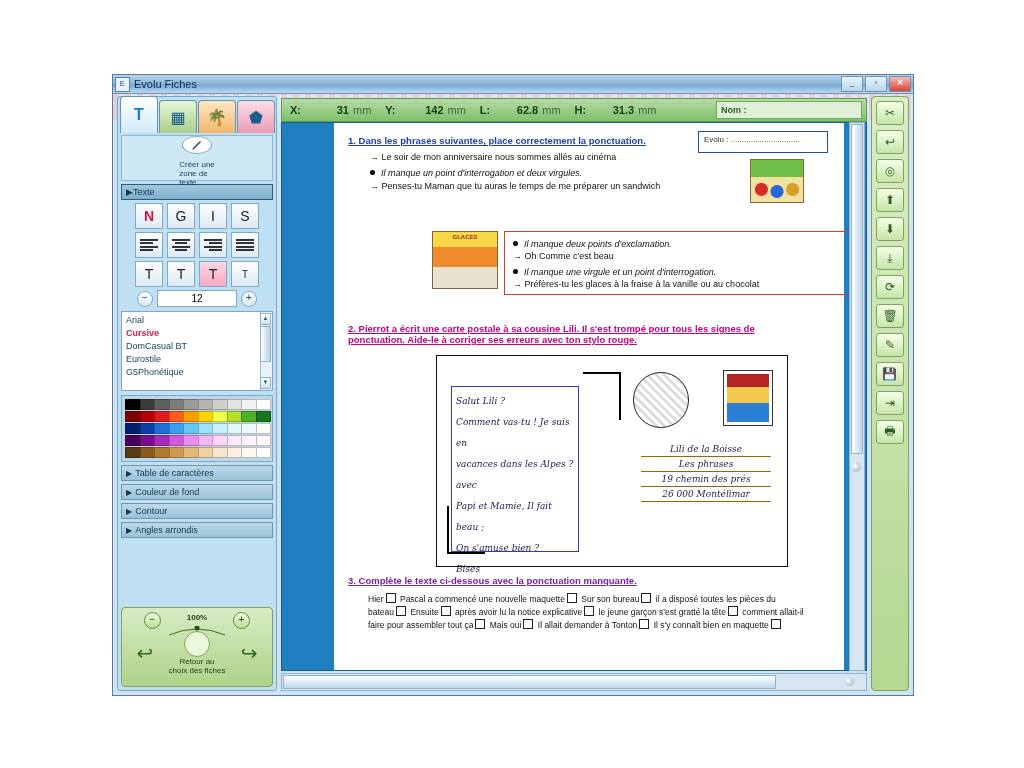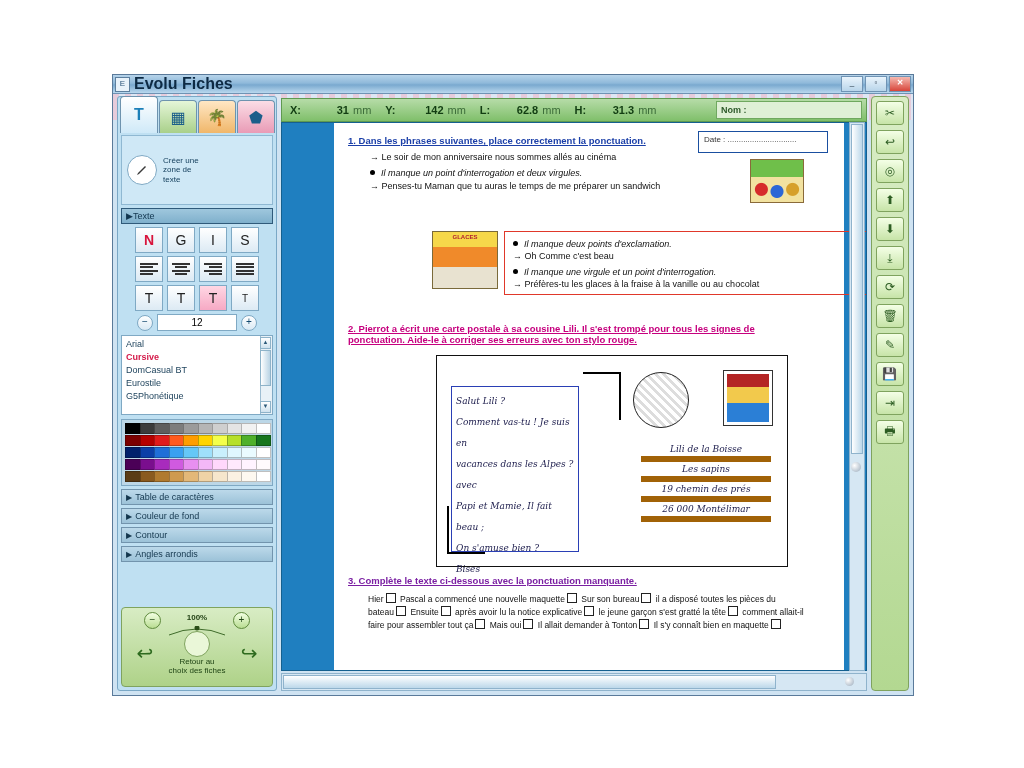--- a/index.html
+++ b/index.html
@@ -1,36 +1,36 @@
 <!DOCTYPE html>
 <html><head>
 <meta charset="utf-8">
 <style>
   html,body{margin:0;padding:0;background:#ffffff;width:1024px;height:768px;overflow:hidden;font-family:"Liberation Sans",sans-serif;}
   #app{position:absolute;left:112px;top:74px;width:800px;height:620px;border:1px solid #5a7a9a;background:#cfe3f2;box-shadow:0 0 0 1px #ffffff inset;}
   
   .titlebar{height:18px;background:linear-gradient(to bottom,#b7d4ea 0%,#8fb9da 45%,#7aa9cf 55%,#b9d8ee 100%);display:flex;align-items:center;padding:0 2px;border-bottom:1px solid #6f93b4;}
   .titlebar .tb-icon{width:13px;height:13px;background:#e8f2fa;border:1px solid #5d7f9e;margin-right:4px;font-size:8px;line-height:12px;text-align:center;color:#2a5378;}
-  .titlebar .tb-text{font-size:16px;color:#0d2a44;font-weight:bold;}
+  .titlebar .tb-text{font-size:11px;color:#0d2a44;font-weight:normal;}
   .tb-buttons{margin-left:auto;display:flex;gap:2px;}
   .tb-btn{width:20px;height:14px;border:1px solid #6f93b4;background:linear-gradient(to bottom,#eaf4fc,#b9d5ea);font-size:8px;line-height:12px;text-align:center;color:#123;}
   .tb-btn.close{background:linear-gradient(to bottom,#f5b9b0,#d8453a);color:#fff;font-weight:bold;}
   
   .body{position:absolute;top:19px;left:0;right:0;bottom:0;background:#cfe3f2;}
   
   .stripeband{position:absolute;left:0;top:0;width:100%;height:26px;background:repeating-linear-gradient(90deg,#e9c9d8 0 6px,#dfe7f3 6px 12px);opacity:.9;}
   
   .leftpanel{position:absolute;left:4px;top:2px;width:158px;bottom:4px;background:#bfe0f2;border:1px solid #7aa8c6;border-radius:3px;}
   .tabrow{display:flex;height:36px;align-items:flex-end;padding-left:2px;gap:1px;background:transparent;}
   .tab{width:36px;height:32px;border:1px solid #6e93ae;border-bottom:none;border-radius:4px 4px 0 0;background:linear-gradient(to bottom,#dff0fb,#a9cfe6);display:flex;align-items:center;justify-content:center;font-size:16px;color:#1b5e8a;}
   .tab.active{height:36px;background:linear-gradient(to bottom,#ffffff,#cfe9f8);color:#1b7fb8;font-weight:bold;}
   .tab.green{background:linear-gradient(to bottom,#e5f6d8,#a9d08a);}
   .tab.orange{background:linear-gradient(to bottom,#ffe7c4,#f0b76a);}
   .tab.pink{background:linear-gradient(to bottom,#fbdde6,#e99bb6);}
-  .panel-sub{margin:2px 3px 0 3px;background:#cfe8f6;border:1px solid #8fb8d2;height:44px;display:flex;align-items:center;gap:6px;padding:12px 5px;}
+  .panel-sub{margin:2px 3px 0 3px;background:#cfe8f6;border:1px solid #8fb8d2;height:44px;display:flex;align-items:center;gap:6px;padding:0 5px;flex-direction:column;}
   .circle-icon{width:28px;height:28px;border-radius:50%;background:#fff;border:1px solid #7fa9c4;display:flex;align-items:center;justify-content:center;}
   .sub-label{font-size:8px;color:#16405e;line-height:1.15;}
   .section-hdr{margin:3px 3px 0 3px;background:linear-gradient(to bottom,#5b87a8,#3f6d90);color:#fff;font-size:9px;padding:2px 4px;border:1px solid #2f5a7a;}
   .section-hdr.light{background:linear-gradient(to bottom,#9fc7dd,#7fb0cc);color:#12364f;}
   .fmt-grid{margin:3px;display:flex;flex-direction:column;gap:3px;}
   .fmt-row{display:flex;gap:4px;justify-content:center;}
   .fmt-btn{width:26px;height:24px;border:1px solid #7fa9c4;background:linear-gradient(to bottom,#ffffff,#dceaf4);display:flex;align-items:center;justify-content:center;font-size:14px;color:#222;}
   .fmt-btn.red{color:#d8143c;font-weight:bold;}
   .fmt-btn.pink-bg{background:linear-gradient(to bottom,#ffd7e4,#f6a9c4);}
   .fmt-btn.small{font-size:10px;}
@@ -98,21 +98,21 @@
   .img-glaces{position:absolute;left:98px;top:108px;width:64px;height:56px;border:1px solid #7a6a3a;background:linear-gradient(to bottom,#f6d84a 0 26%,#f08a2a 26% 62%,#e8e2d0 62% 100%);}
   .img-glaces .txt{font-size:6px;color:#b1202f;font-weight:bold;text-align:center;padding-top:2px;}
   .card{position:absolute;left:102px;top:232px;width:350px;height:210px;border:1.5px solid #111;background:#fff;}
   .card .lettertxt{position:absolute;left:14px;top:30px;width:128px;height:166px;border:1px solid #2a3fb5;padding:4px;box-sizing:border-box;font-family:"DejaVu Serif",serif;font-style:italic;font-size:9px;color:#1b1b4b;line-height:21px;}
   .card .corner{position:absolute;left:146px;top:16px;width:36px;height:46px;border-top:2px solid #000;border-right:2px solid #000;}
   .card .corner2{position:absolute;left:10px;top:150px;width:36px;height:46px;border-left:2px solid #000;border-bottom:2px solid #000;}
   .card .stamp{position:absolute;right:14px;top:14px;width:50px;height:56px;border:1px solid #333;background:#fff;padding:3px;box-sizing:border-box;}
   .card .stamp .inner{width:100%;height:100%;background:linear-gradient(to bottom,#b42525 0 28%,#f2c94c 28% 60%,#2b7fd6 60% 100%);}
   .card .cachet{position:absolute;left:196px;top:16px;width:54px;height:54px;border-radius:50%;border:1.5px solid #222;background:repeating-linear-gradient(45deg,#fff 0 3px,#ddd 3px 6px);}
   .card .addr{position:absolute;right:16px;top:86px;width:130px;font-family:"DejaVu Serif",serif;font-style:italic;font-size:9px;color:#1b1b4b;}
-  .card .addr div{border-bottom:6px solid #a16207;padding:2px 0;text-align:center;}
+  .card .addr div{border-bottom:1px solid #a16207;padding:2px 0;text-align:center;}
   .q3txt{position:absolute;left:34px;top:470px;right:40px;font-size:8.5px;line-height:13px;color:#111;}
   .cbx{display:inline-block;width:8px;height:8px;border:1px solid #222;background:#fff;margin:0 2px;vertical-align:-1px;}
   .leftblue{position:absolute;left:0;top:0;width:52px;height:100%;background:#1f7fc0;}
   .rightblue{position:absolute;right:0;top:0;width:22px;height:100%;background:#1f7fc0;}
 </style>
 </head>
 <body>
 
 <div id="app">
 
@@ -329,21 +329,21 @@
       <span class="u">mm</span>
       <div class="nombox">Nom :</div>
     </div>
 
     <div class="docarea">
       <div class="leftblue"></div>
       <div class="rightblue"></div>
       <div class="page">
         <div class="ws">
 
-          <div class="datebox">Date : ...............................</div>
+          <div class="datebox">Evolu : ...............................</div>
 
           <div class="q-title">1. Dans les phrases suivantes, place correctement la ponctuation.</div>
 
           <div class="bullets">
             <div class="arr">→ <span>Le soir de mon anniversaire nous sommes allés au cinéma</span></div>
             <div class="bl"><span class="dot"></span><i>Il manque un point d'interrogation et deux virgules.</i></div>
             <div class="arr">→ <span>Penses-tu Maman que tu auras le temps de me préparer un sandwich</span></div>
           </div>
 
           <div class="img-clown"></div>
@@ -374,21 +374,21 @@
               <div>Papi et Mamie, Il fait beau ;</div>
               <div>On s'amuse bien ?</div>
               <div>Bises</div>
             </div>
             <div class="cachet"></div>
             <div class="stamp">
                 <div class="inner"></div>
               </div>
             <div class="addr">
               <div>Lili de la Boisse</div>
-              <div>Les sapins</div>
+              <div>Les phrases</div>
               <div>19 chemin des prés</div>
               <div>26 000 Montélimar</div>
             </div>
           </div>
 
           <div style="position:absolute;left:14px;top:448px;right:16px;">
             <div class="q-title purple">3. Complète le texte ci-dessous avec la ponctuation manquante.</div>
           </div>
 
           <div class="q3txt">

